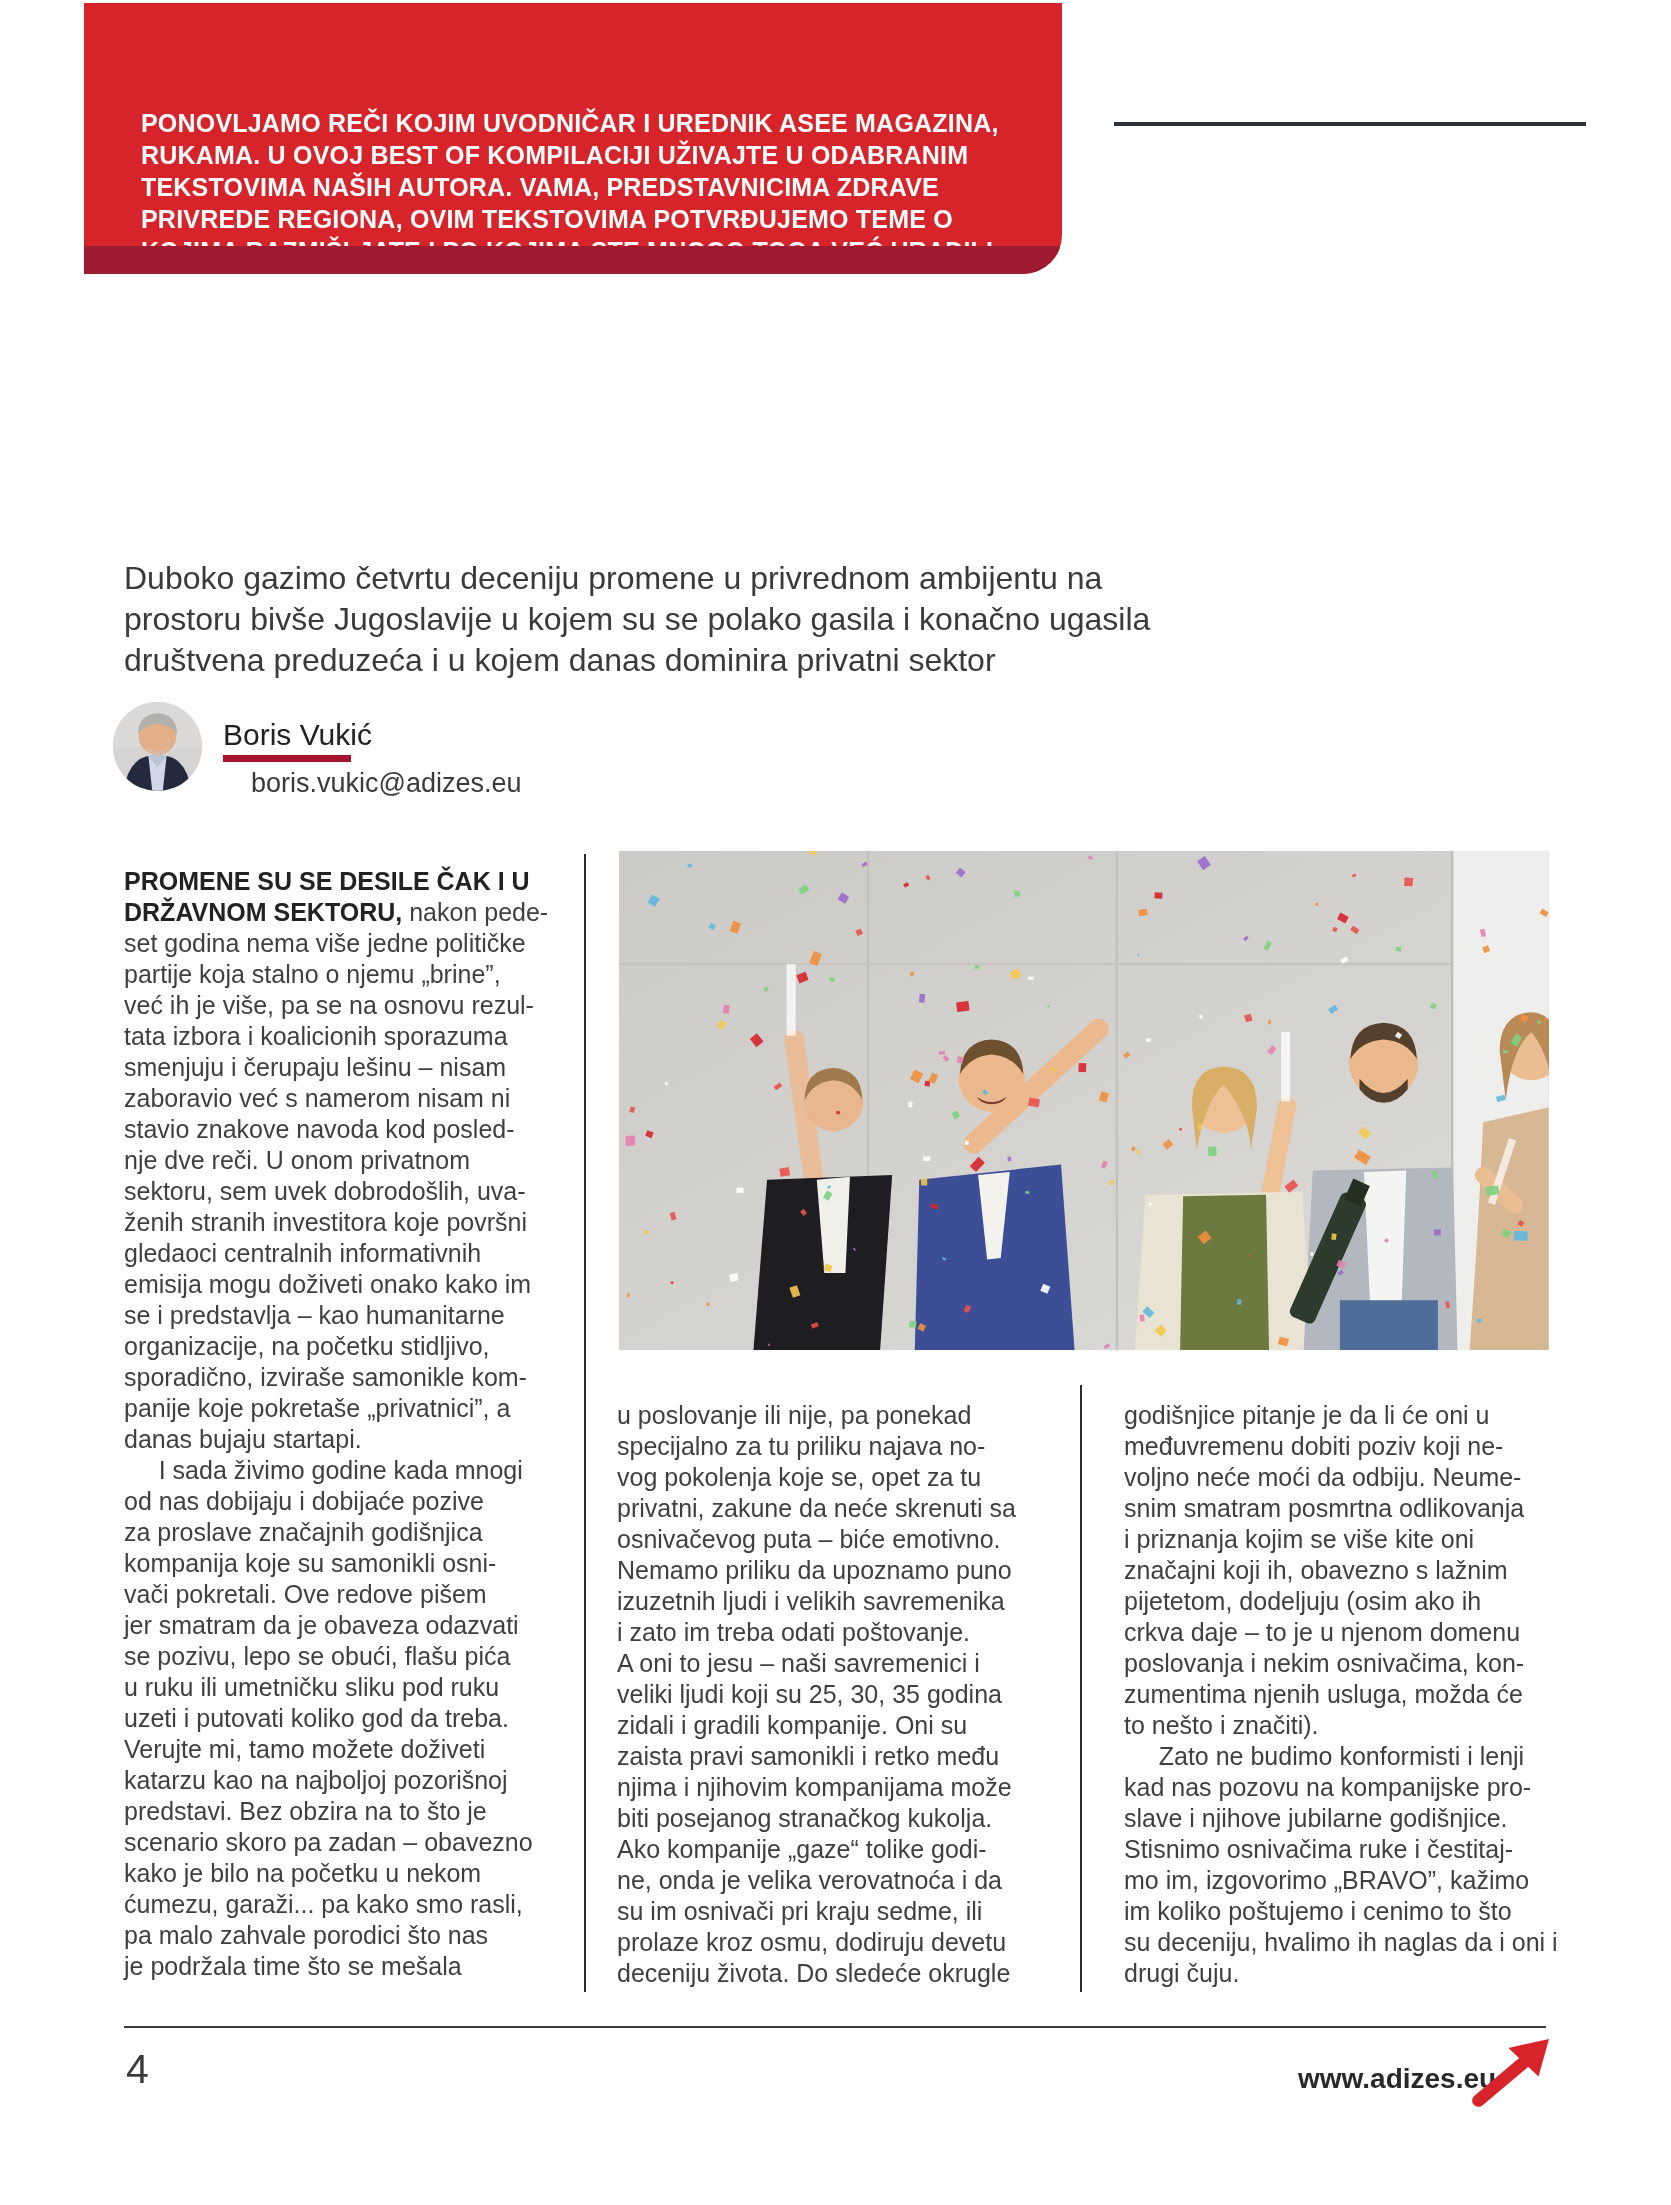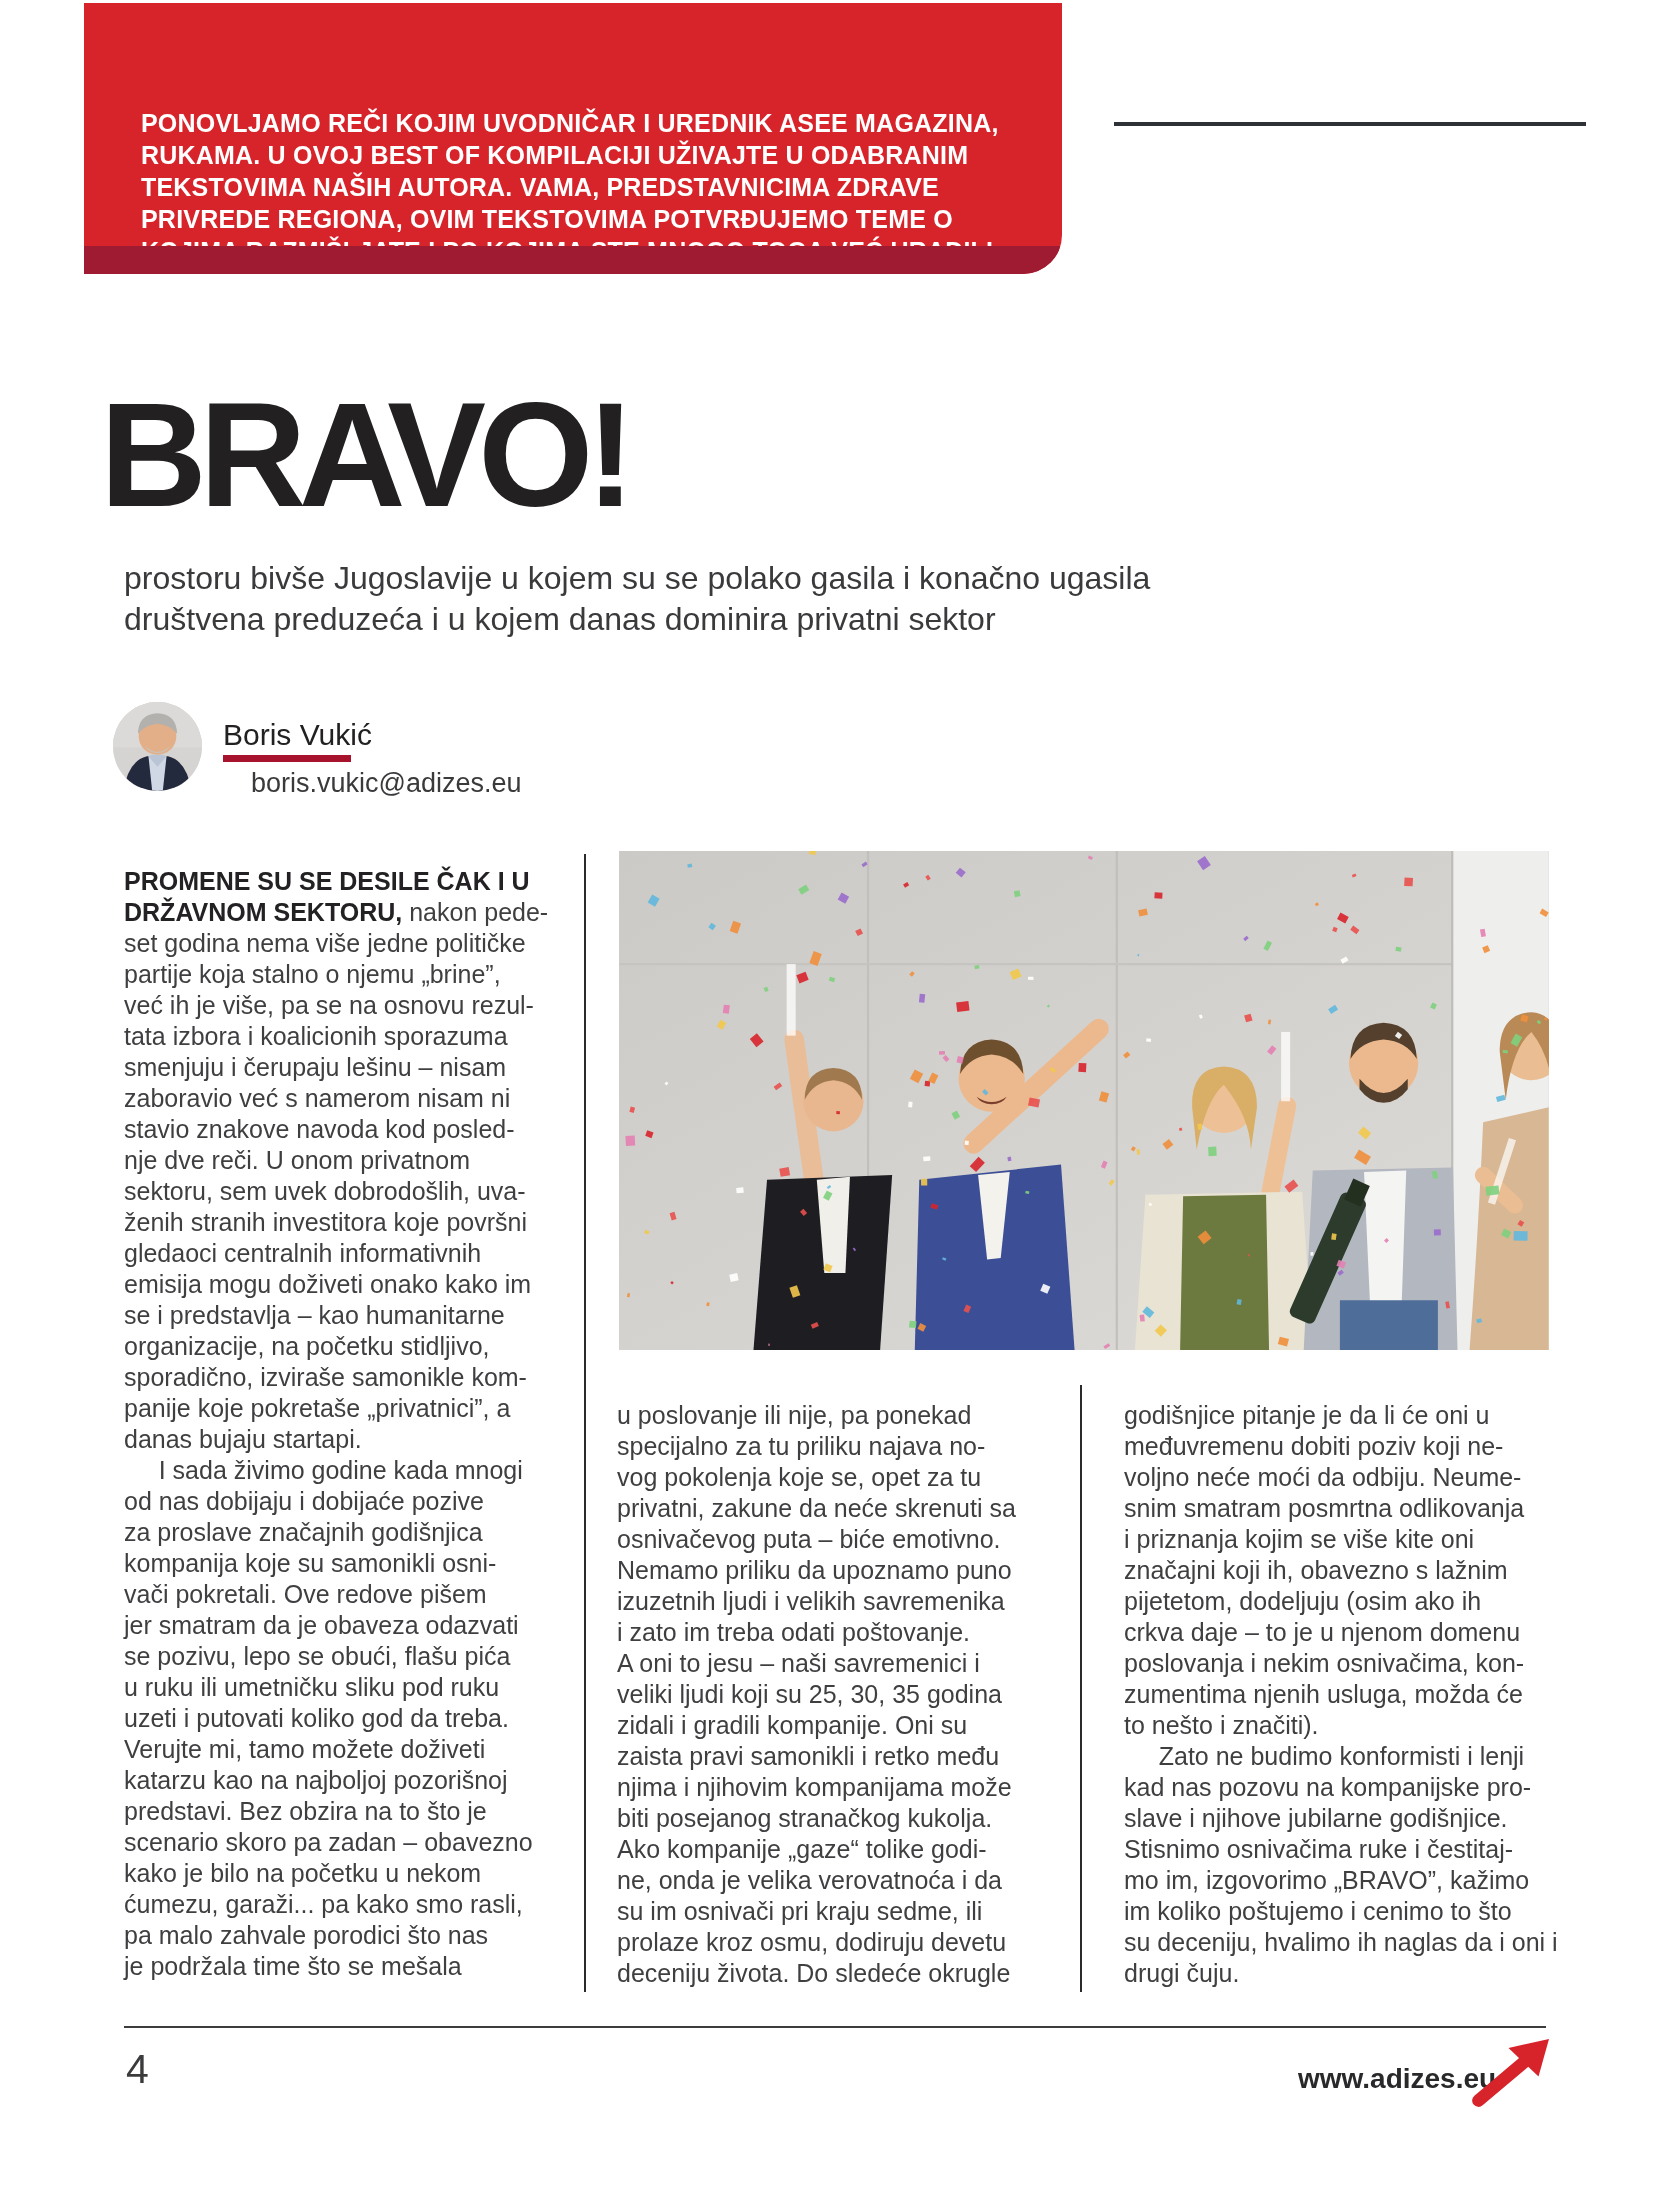--- a/index.html
+++ b/index.html
@@ -58,24 +58,24 @@
         <div class="kline">RUKAMA. U OVOJ BEST OF KOMPILACIJI UŽIVAJTE U ODABRANIM</div>
         <div class="kline">TEKSTOVIMA NAŠIH AUTORA. VAMA, PREDSTAVNICIMA ZDRAVE</div>
         <div class="kline">PRIVREDE REGIONA, OVIM TEKSTOVIMA POTVRĐUJEMO TEME O</div>
         <div class="kline">KOJIMA RAZMIŠLJATE I PO KOJIMA STE MNOGO TOGA VEĆ URADILI.</div>
       </div>
     <div class="strip"></div>
   </div>
 
   <div class="top-rule"></div>
 
-  <div class="title">BRAVO!</div>
 
   <div class="subtitle">
 
+  <div class="sline">Duboko gazimo četvrtu deceniju promene u privrednom ambijentu na</div>
       <div class="sline">prostoru bivše Jugoslavije u kojem su se polako gasila i konačno ugasila</div>
       <div class="sline">društvena preduzeća i u kojem danas dominira privatni sektor</div>
     </div>
 
   <div class="avatar">
     <svg width="89" height="89" viewBox="0 0 118 118">
       <rect x="0" y="0" width="118" height="118" fill="#d6d4d2"></rect>
       <rect x="0" y="0" width="118" height="60" fill="#dcdad8"></rect>
       <path d="M14,118 Q20,78 45,72 L73,72 Q98,78 104,118 Z" fill="#232a3d"></path>
       <path d="M47,72 L71,72 L66,118 L52,118 Z" fill="#cfd8e4"></path>

